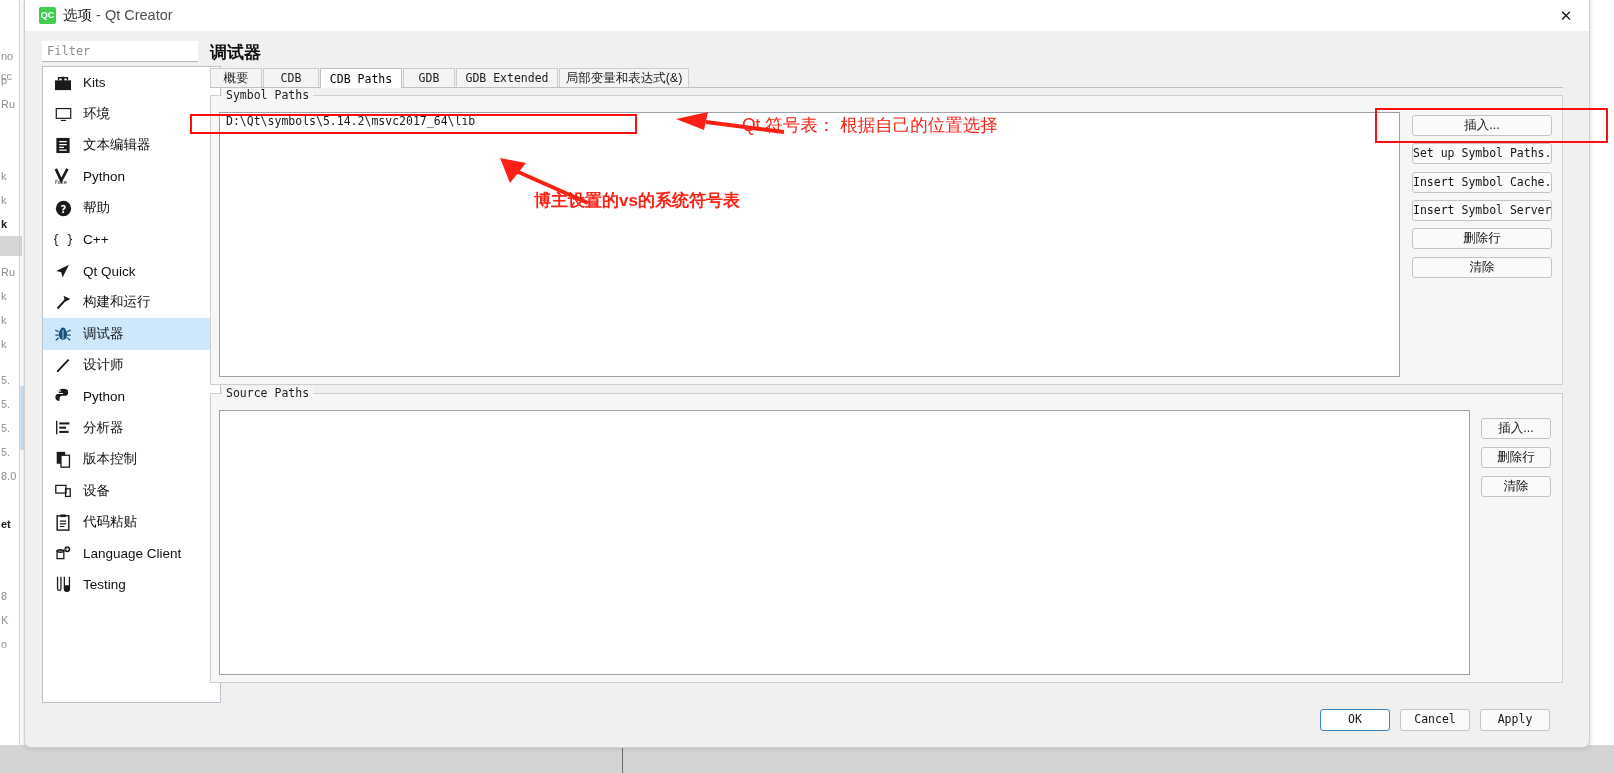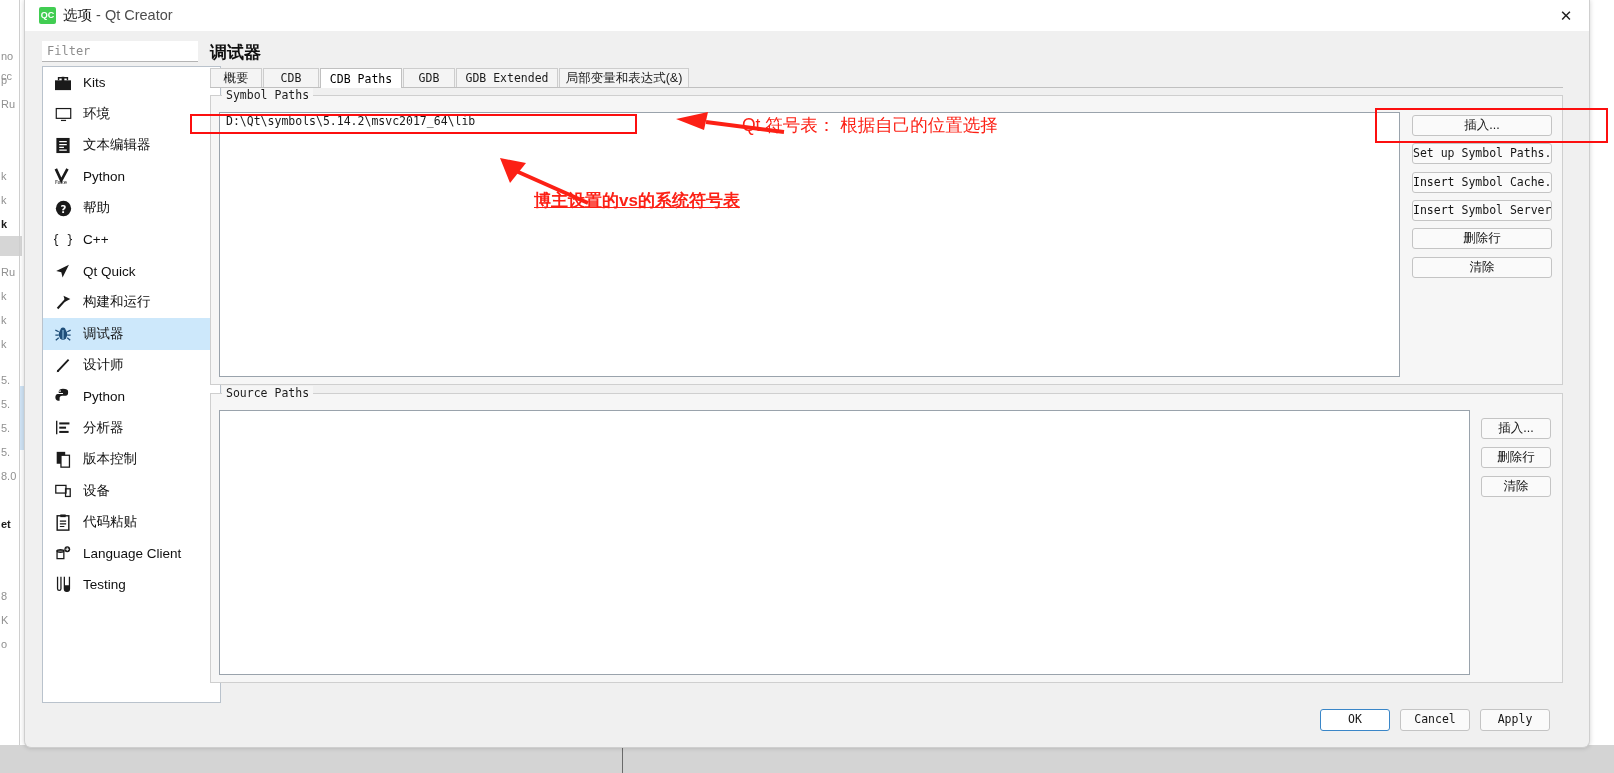--- a/index.html
+++ b/index.html
@@ -439,15 +439,15 @@
   <svg class="arrow" style="left:676px; top:110px;" width="110" height="30">
     <line x1="30" y1="12" x2="108" y2="22" stroke="#fc2015" stroke-width="4"></line>
     <polygon points="0,9 32,2 28,20" fill="#fc2015"></polygon>
   </svg>
   <div class="anno-txt" style="left:742px; top:113px;">Qt 符号表： 根据自己的位置选择</div>
 
   <svg class="arrow" style="left:500px; top:158px;" width="100" height="50">
     <line x1="16" y1="13" x2="88" y2="45" stroke="#fc2015" stroke-width="4"></line>
     <polygon points="0,0 26,5 10,25" fill="#fc2015"></polygon>
   </svg>
-  <div class="anno-txt b" style="left:534px; top:189px;text-decoration:underline;">博主设置的vs的系统符号表</div>
+  <div class="anno-txt b" style="left:534px; top:189px;">博主设置的vs的系统符号表</div>
 
 </div>
 
 </body></html>

